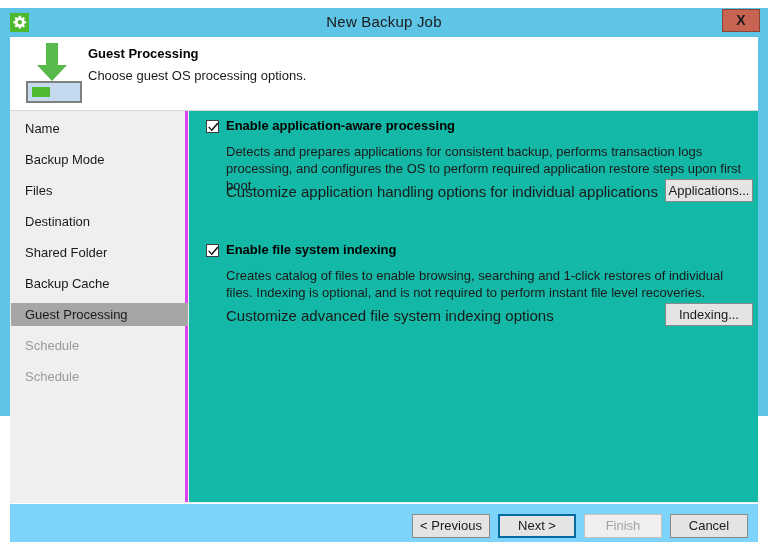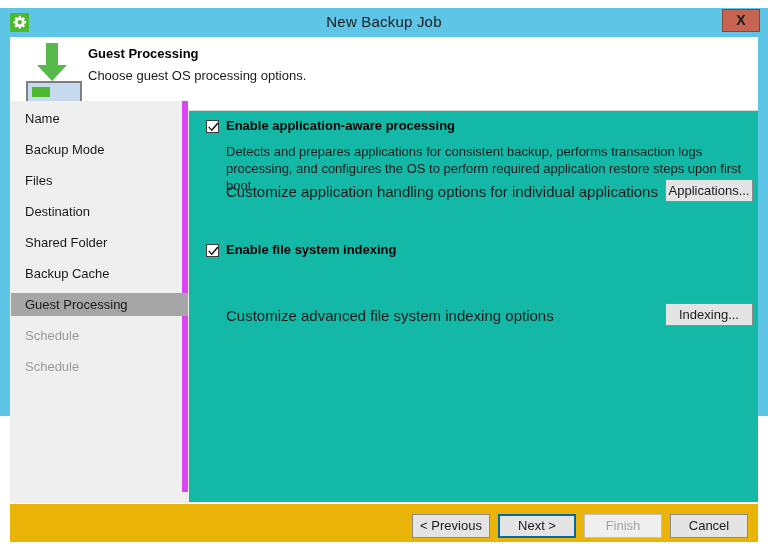--- a/index.html
+++ b/index.html
@@ -126,25 +126,25 @@
   .header-sub {
     position: absolute;
     left: 78px; top: 31px;
     font-size: 13px;
     color: #1a1a1a;
   }
 
   
   .sidebar {
     position: absolute;
-    left: 0; top: 64px;
+    left: 0; top: 74px;
     width: 178px;
     height: 391px;
     background: #efefef;
-    border-right: 6px solid #d946ef;
+    border-right: 3px solid #d946ef;
     box-sizing: border-box;
   }
   .nav-item {
     position: absolute;
     left: 1px;
     width: 177px;
     height: 23px;
     line-height: 23px;
     padding-left: 14px;
     box-sizing: border-box;
@@ -238,21 +238,21 @@
     height: 23px;
     line-height: 21px;
   }
 
   
   .footer {
     position: absolute;
     left: 0; top: 466px;
     width: 748px;
     height: 39px;
-    background: #eab308;
+    background: #7dd3fc;
     border-top: 1px solid #ffffff;
     box-sizing: border-box;
   }
   .footer .btn {
     top: 10px;
     width: 78px;
     height: 24px;
     line-height: 22px;
   }
   .footer .btn.default { line-height: 20px; }
@@ -315,20 +315,21 @@
       <button class="btn btn-inline" style="left:476px; top:68px">Applications...</button>
 
       <div class="chk-row" style="top:133px">
         <div class="checkbox">
           <svg width="13" height="13" viewBox="0 0 13 13" aria-hidden="true">
             <path d="M2.2 6.4 L4.6 9.2 L10.4 2.4 L11.6 3.4 L4.8 11.2 L1.2 7.2 Z" fill="#111111"></path>
           </svg>
         </div>
         <div class="chk-label">Enable file system indexing</div>
       </div>
+      <div class="desc" style="top:156px">Creates catalog of files to enable browsing, searching and 1-click restores of individual files. Indexing is optional, and is not required to perform instant file level recoveries.</div>
       <div class="customize" style="top:196px">Customize advanced file system indexing options</div>
       <button class="btn btn-inline" style="left:476px; top:192px">Indexing...</button>
 
     </div>
 
     <div class="footer">
       <button class="btn" style="left:402px">&lt; Previous</button>
       <button class="btn default" style="left:488px">Next &gt;</button>
       <button class="btn disabled" style="left:574px">Finish</button>
       <button class="btn" style="left:660px">Cancel</button>

